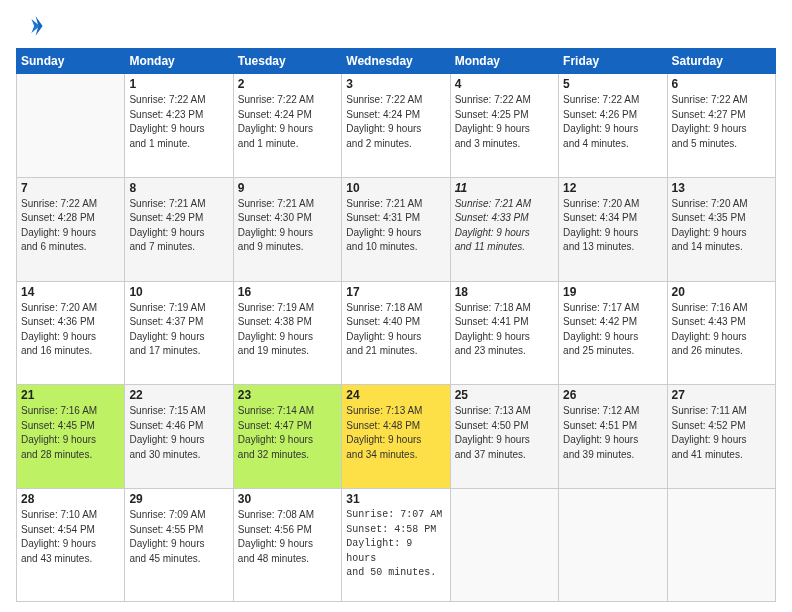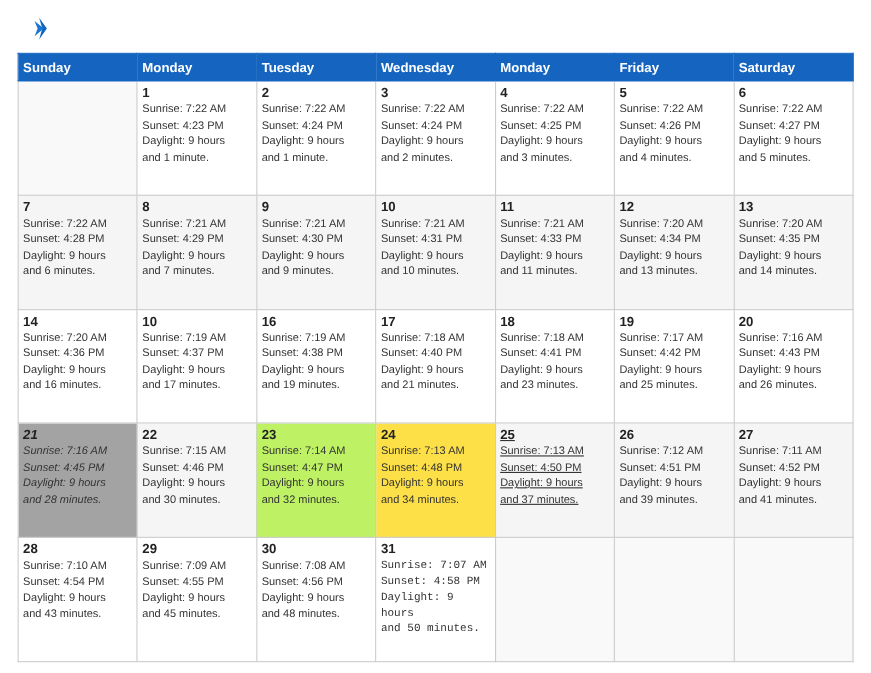--- a/index.html
+++ b/index.html
@@ -201,21 +201,21 @@
 Daylight: 9 hours
 and 9 minutes.</div>
           </td>
           <td style="background: rgb(245, 245, 245);">
             <span class="day-number">10</span>
             <div class="day-info" style="white-space: pre-line;">Sunrise: 7:21 AM
 Sunset: 4:31 PM
 Daylight: 9 hours
 and 10 minutes.</div>
           </td>
-          <td style="background: rgb(245, 245, 245);">
+          <td style="background: rgb(245, 245, 245); font-style: italic;">
             <span class="day-number">11</span>
             <div class="day-info" style="white-space: pre-line;">Sunrise: 7:21 AM
 Sunset: 4:33 PM
 Daylight: 9 hours
 and 11 minutes.</div>
           </td>
           <td style="background: rgb(245, 245, 245);">
             <span class="day-number">12</span>
             <div class="day-info" style="white-space: pre-line;">Sunrise: 7:20 AM
 Sunset: 4:34 PM
@@ -275,21 +275,21 @@
           </td>
           <td>
             <span class="day-number">20</span>
             <div class="day-info" style="white-space: pre-line;">Sunrise: 7:16 AM
 Sunset: 4:43 PM
 Daylight: 9 hours
 and 26 minutes.</div>
           </td>
         </tr>
         <tr>
-          <td style="background: #a3a3a3; font-style: italic;">
+          <td style="background: #bef264;">
             <span class="day-number">21</span>
             <div class="day-info" style="white-space: pre-line;">Sunrise: 7:16 AM
 Sunset: 4:45 PM
 Daylight: 9 hours
 and 28 minutes.</div>
           </td>
           <td style="background: rgb(245, 245, 245);">
             <span class="day-number">22</span>
             <div class="day-info" style="white-space: pre-line;">Sunrise: 7:15 AM
 Sunset: 4:46 PM
@@ -303,21 +303,21 @@
 Daylight: 9 hours
 and 32 minutes.</div>
           </td>
           <td style="background: #fde047;">
             <span class="day-number">24</span>
             <div class="day-info" style="white-space: pre-line;">Sunrise: 7:13 AM
 Sunset: 4:48 PM
 Daylight: 9 hours
 and 34 minutes.</div>
           </td>
-          <td style="background: rgb(245, 245, 245); text-decoration: underline;">
+          <td style="background: rgb(245, 245, 245);">
             <span class="day-number">25</span>
             <div class="day-info" style="white-space: pre-line;">Sunrise: 7:13 AM
 Sunset: 4:50 PM
 Daylight: 9 hours
 and 37 minutes.</div>
           </td>
           <td style="background: rgb(245, 245, 245);">
             <span class="day-number">26</span>
             <div class="day-info" style="white-space: pre-line;">Sunrise: 7:12 AM
 Sunset: 4:51 PM

